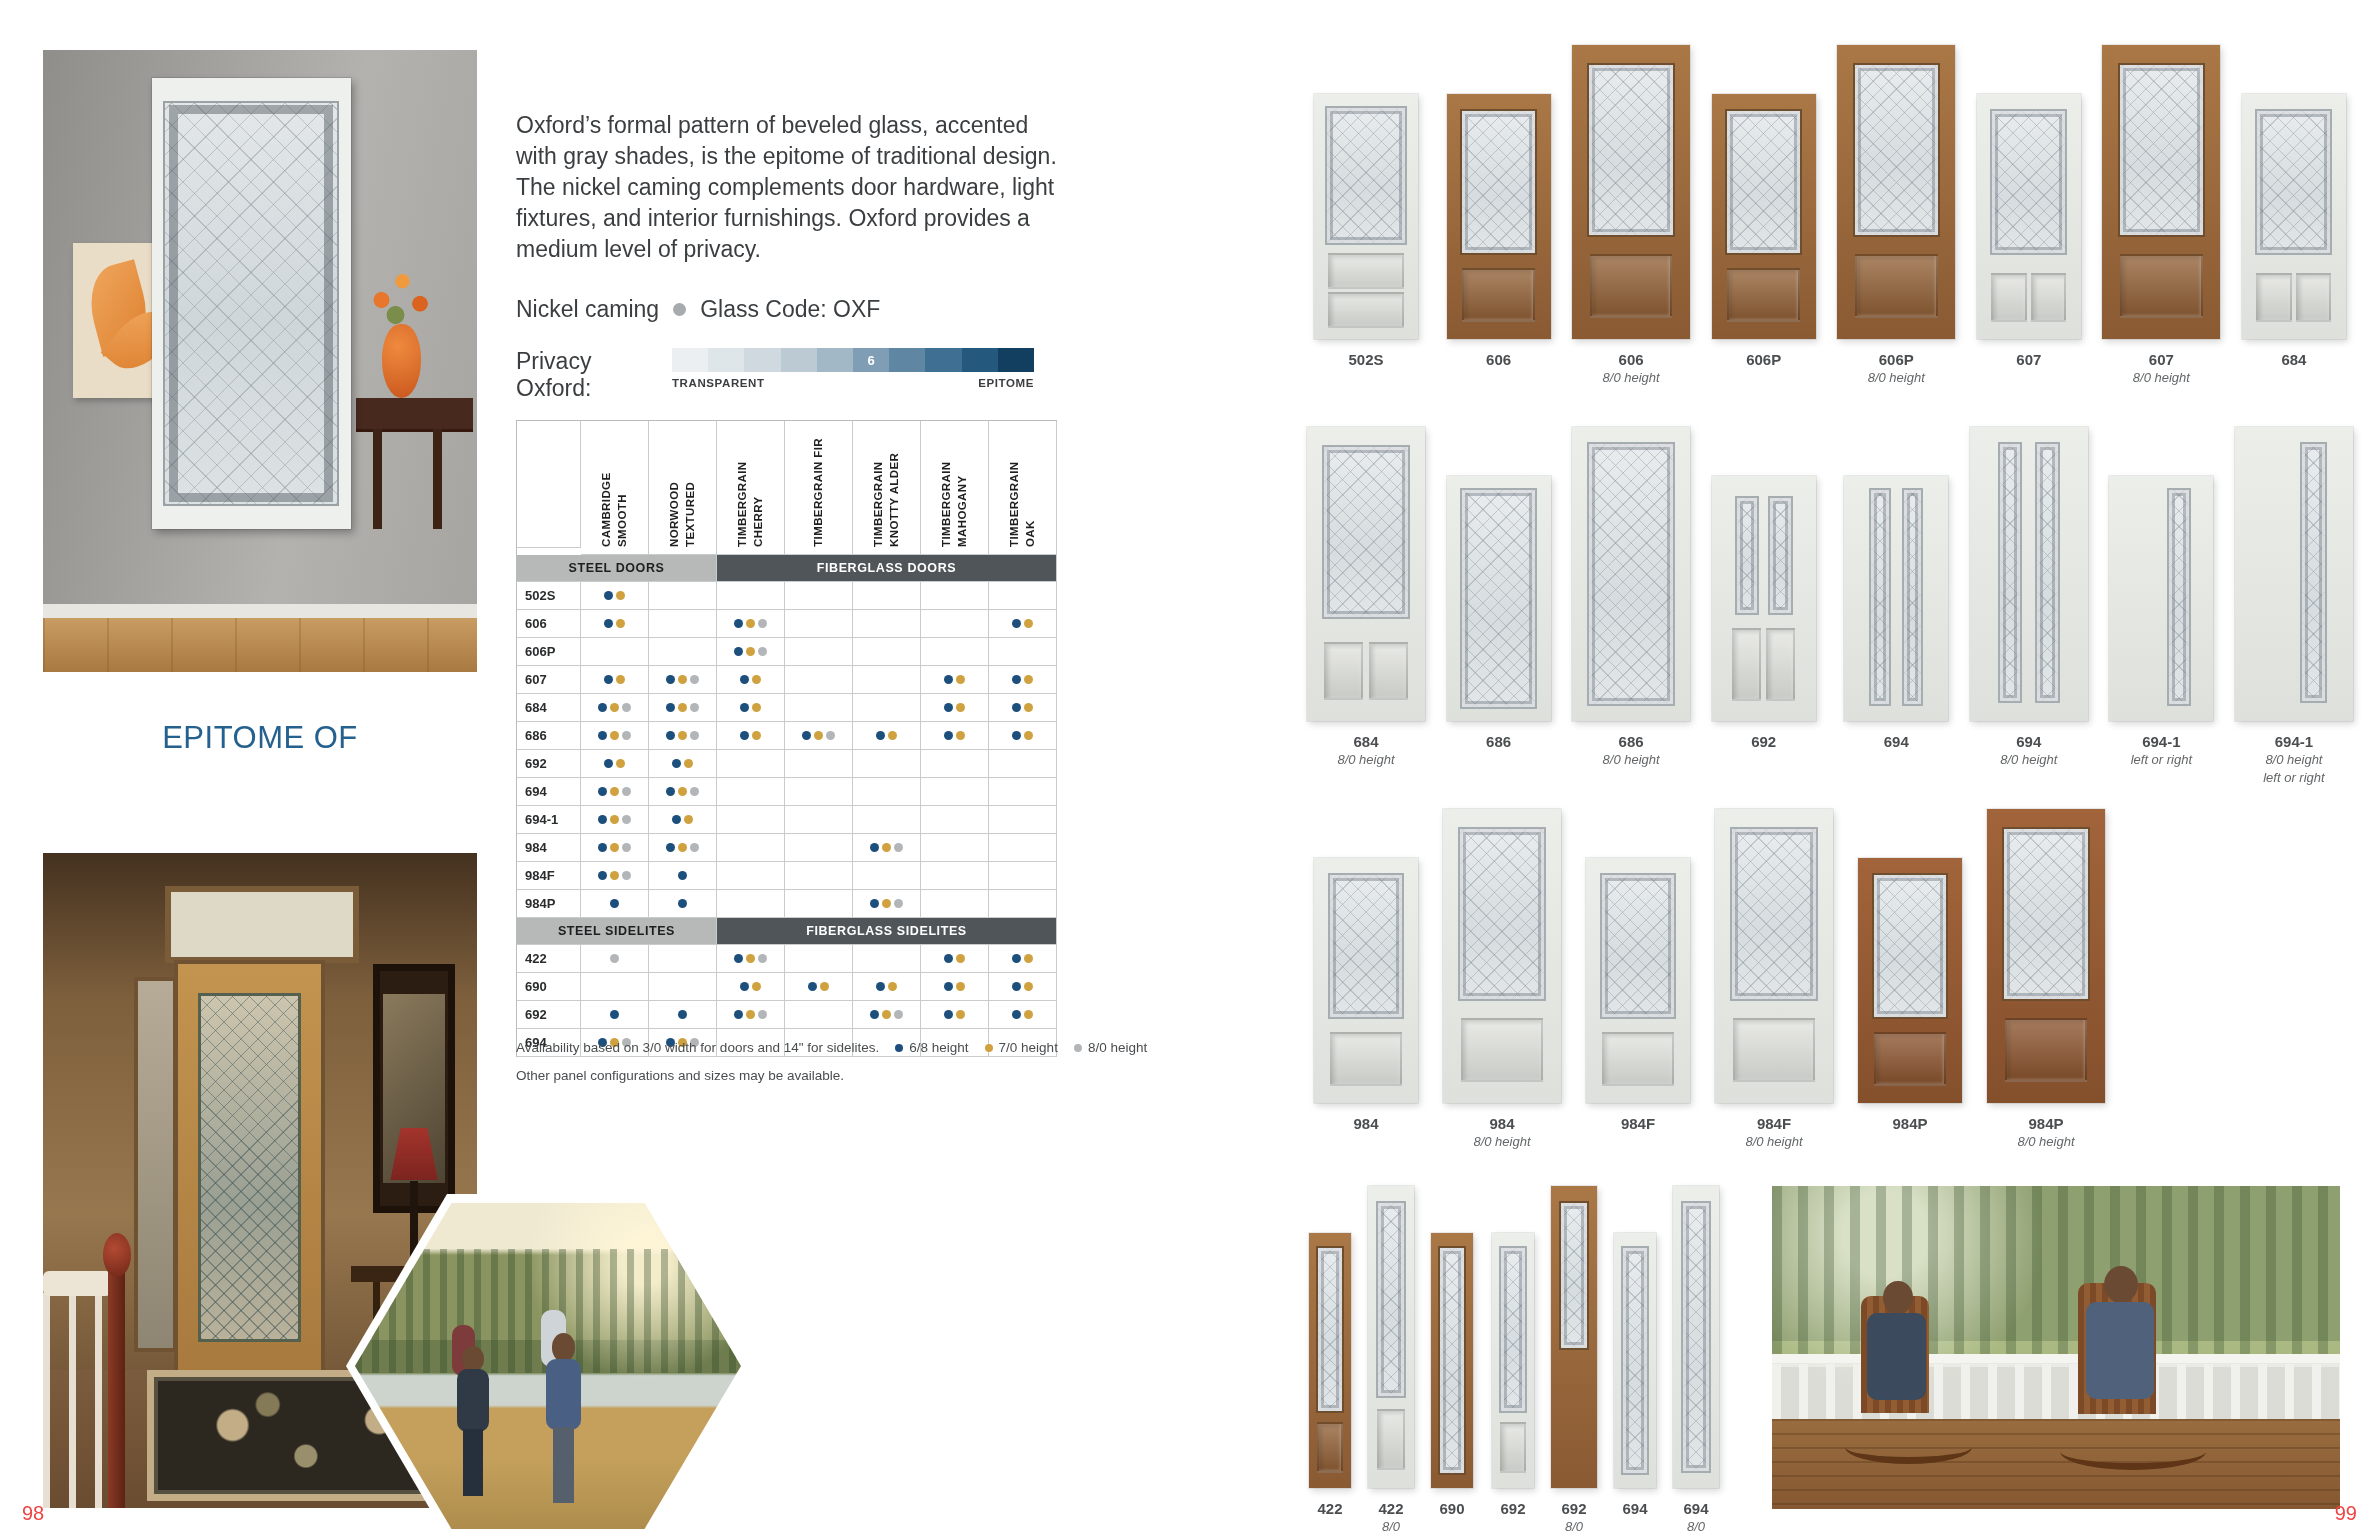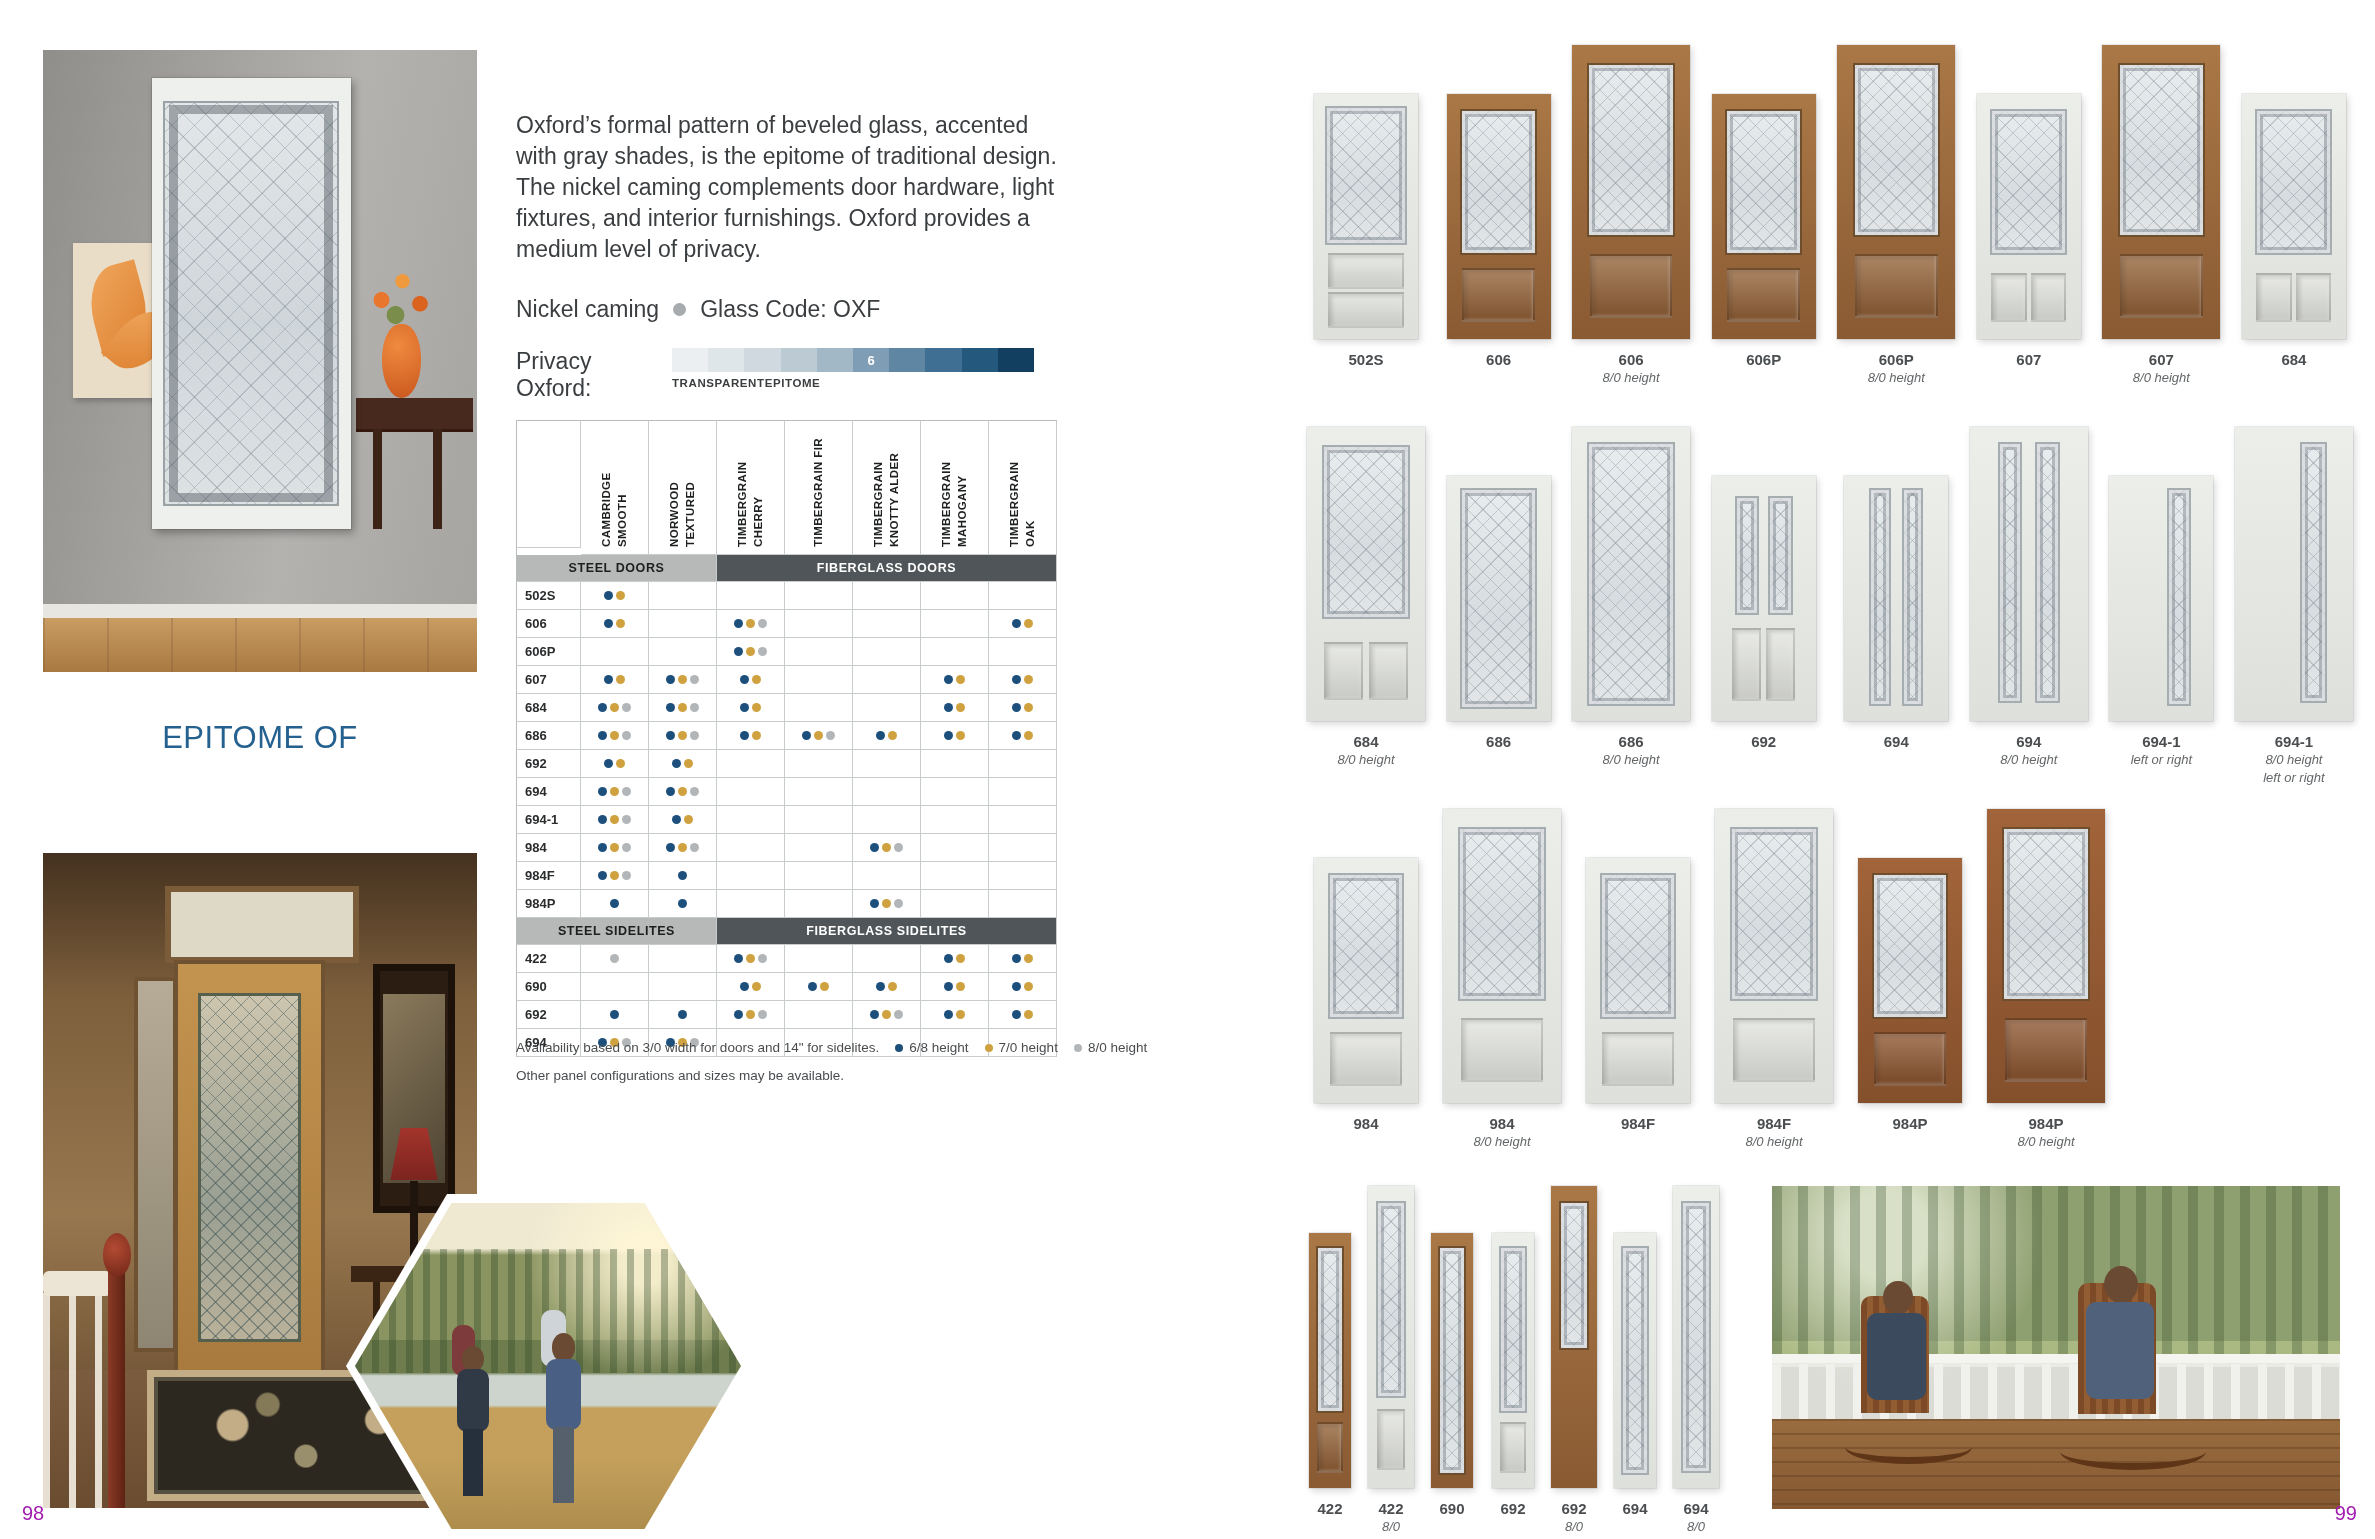--- a/index.html
+++ b/index.html
@@ -12,27 +12,27 @@
   .desc{position:absolute;left:516px;top:110px;width:548px;font-size:23px;line-height:31px;color:#3b3e40;}
   .caming-row{position:absolute;left:516px;top:296px;font-size:23px;color:#3b3e40;display:flex;align-items:center;gap:14px;}
   .caming-dot{width:13px;height:13px;border-radius:50%;background:#a7abae;display:inline-block;}
   .privacy-row{position:absolute;left:516px;top:348px;display:flex;align-items:flex-start;}
   .privacy-label{font-size:23px;color:#3b3e40;width:156px;}
   .pbar-wrap{width:362px;}
   .pbar{display:flex;height:24px;width:362px;}
   .pbar .seg{flex:1;position:relative;}
   .pbar .seg span{position:absolute;inset:0;display:flex;align-items:center;justify-content:center;
       color:#fff;font-size:13px;font-weight:bold;}
-  .pbar-ends{display:flex;justify-content:flex-start;margin-top:5px;
+  .pbar-ends{display:flex;justify-content:space-between;margin-top:5px;
       font-size:11.5px;font-weight:bold;letter-spacing:.6px;color:#3b3e40;}
 
   .tagline{position:absolute;left:43px;top:716px;width:434px;text-align:center;
       font-size:31px;line-height:44px;color:#25618f;letter-spacing:.5px;}
 
-  .pagenum{position:absolute;bottom:14px;font-size:20px;color:#a21caf;}
+  .pagenum{position:absolute;bottom:14px;font-size:20px;color:#ef4444;}
   .pagenum.left{left:22px;}
   .pagenum.right{right:18px;}
 
   
   .avtable{position:absolute;left:516px;top:420px;display:grid;
       grid-template-columns:64px repeat(7,68px);
       border-left:1px solid #b9bcbd;border-top:1px solid #b9bcbd;background:#fff;}
   .avtable .cell{border-right:1px solid #c9cccd;border-bottom:1px solid #c9cccd;}
   .th-corner{height:126px;}
   .th-vert{height:126px;display:flex;align-items:flex-end;justify-content:center;padding-bottom:7px;}

